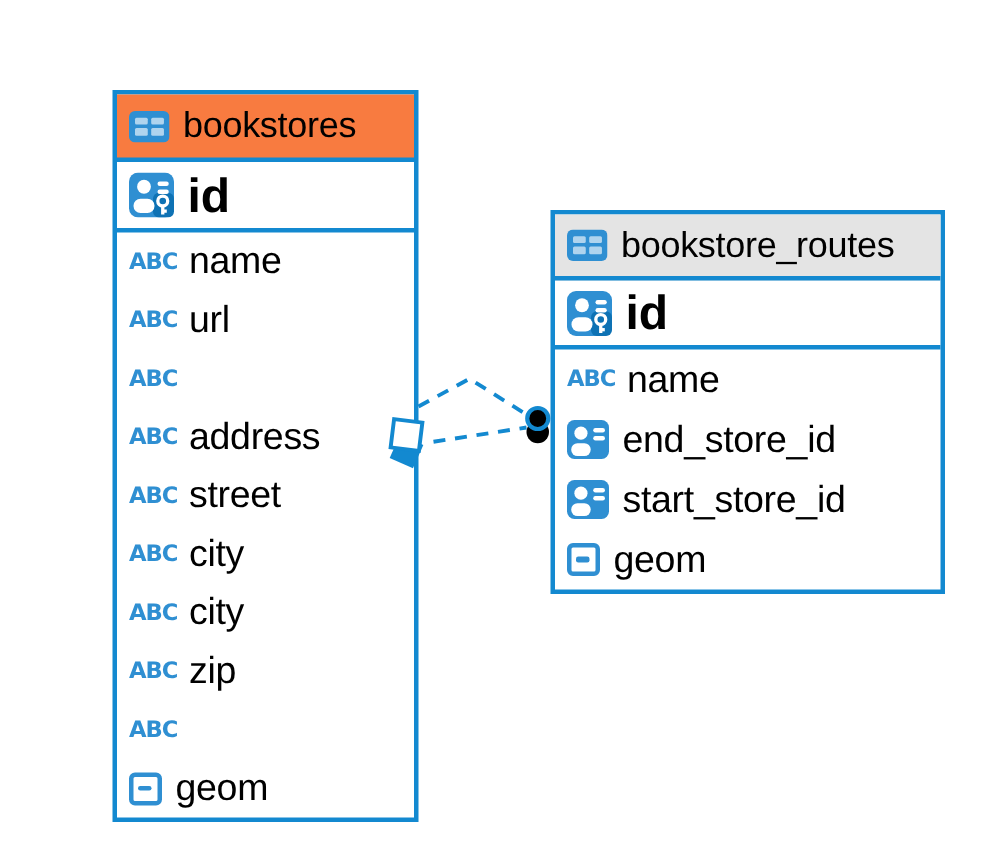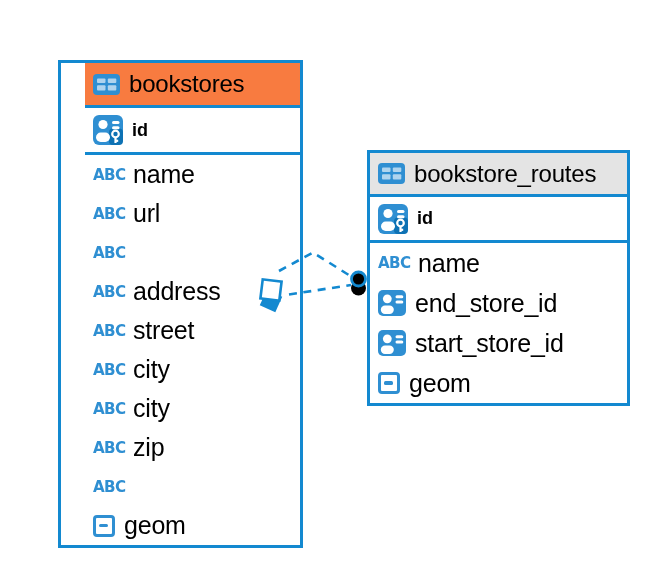--- a/index.html
+++ b/index.html
@@ -5,35 +5,35 @@
   html,body { margin:0; padding:0; background:#ffffff; }
   .canvas {
     position:relative; width:654px; height:570px; background:#ffffff;
     font-family:"Liberation Sans","DejaVu Sans",sans-serif; color:#000;
     overflow:hidden;
   }
   .er-table {
     position:absolute; background:#ffffff; border:3px solid #1389D0;
     box-sizing:border-box; display:flex; flex-direction:column; z-index:2;
   }
-  #table-bookstores { left:58px; top:60px; width:245px; height:488px;padding-left:24px; }
-  #table-routes     { left:367px; top:150px; width:263px; height:256px; }
+  #table-bookstores { left:75px; top:60px; width:204px; height:488px; }
+  #table-routes     { left:367px; top:140px; width:263px; height:256px; }
 
   .thead {
     flex:0 0 auto; display:flex; align-items:center; gap:9px;
     padding:0 8px; border-bottom:3px solid #1389D0;
     font-size:24px; letter-spacing:-0.2px; white-space:nowrap;
   }
   #table-bookstores .thead { height:42px; background:#F87B40; }
   #table-routes .thead     { height:41px; background:#E4E4E4; }
 
   .pk-row {
     flex:0 0 auto; display:flex; align-items:center; gap:9px;
     padding:0 8px; border-bottom:3px solid #1389D0;
-    font-size:18px; font-weight:700;
+    font-size:32px; font-weight:700;
   }
   #table-bookstores .pk-row { height:44px; }
   #table-routes .pk-row     { height:43px; }
 
   .frow {
     display:flex; align-items:center; gap:9px; padding:0 8px;
     font-size:25px; letter-spacing:-0.2px; white-space:nowrap;
   }
   #table-bookstores .frow { height:39px; }
   #table-routes .frow     { height:40px; }

